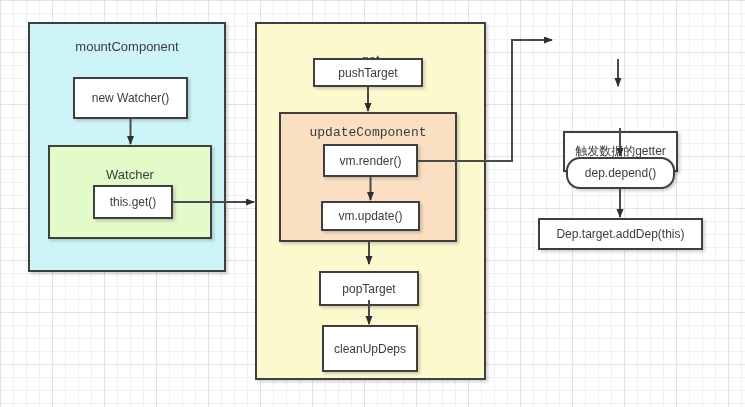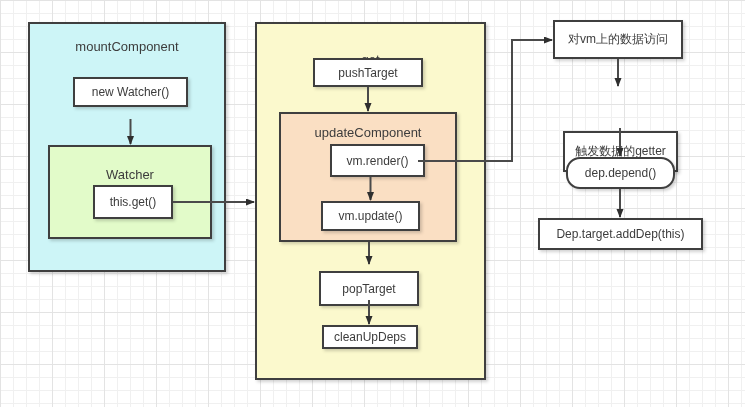--- a/index.html
+++ b/index.html
@@ -44,38 +44,37 @@
 
   <div class="group" style="left:48px; top:145px; width:164px; height:94px; background:#e2fbc9;">
     <div class="gtitle" style="padding-top:20px;">Watcher</div>
   </div>
 
   <div class="group" style="left:255px; top:22px; width:231px; height:358px; background:#fbf9cd;">
     <div class="gtitle" style="padding-top:28px;">get</div>
   </div>
 
   <div class="group" style="left:279px; top:112px; width:178px; height:130px; background:#fadfc3;">
-    <div class="gtitle" style="padding-top:11px;">updateComponent</div>
+    <div class="gtitle" style="padding-top:11px;font-family:Liberation Mono, monospace;">updateComponent</div>
   </div>
 
-  <div class="node" style="left:73px; top:77px; width:115px; height:30px;">new Watcher()</div>
+  <div class="node" style="left:73px; top:77px; width:115px; height:42px;">new Watcher()</div>
 
   <div class="node" style="left:93px; top:185px; width:80px; height:34px;">this.get()</div>
 
   <div class="node" style="left:313px; top:58px; width:110px; height:29px;">pushTarget</div>
 
-  <div class="node" style="left:330px; top:144px; width:95px; height:33px;text-align:center;">vm.render()</div>
+  <div class="node" style="left:323px; top:144px; width:95px; height:33px;text-align:center;">vm.render()</div>
 
   <div class="node" style="left:321px; top:201px; width:99px; height:30px;">vm.update()</div>
 
   <div class="node" style="left:319px; top:271px; width:100px; height:35px;">popTarget</div>
 
-  <div class="node" style="left:322px; top:325px; width:96px; height:24px;">cleanUpDeps</div>
+  <div class="node" style="left:322px; top:325px; width:96px; height:47px;">cleanUpDeps</div>
 
-  <div class="node" style="left:553px; top:20px; width:130px; height:39px;">对vm上的数据访问</div>
 
   <div class="node" style="left:563px; top:87px; width:115px; height:41px;margin-top:44px;">触发数据的getter</div>
 
   <div class="node" style="left:566px; top:157px; width:109px; height:32px;border-radius:14px;">dep.depend()</div>
 
   <div class="node" style="left:538px; top:218px; width:165px; height:32px;">Dep.target.addDep(this)</div>
 
   <svg class="connectors" width="745" height="407">
     <defs>
       <marker id="arrow" markerWidth="9" markerHeight="8" refX="8" refY="3.5" orient="auto" markerUnits="userSpaceOnUse">

